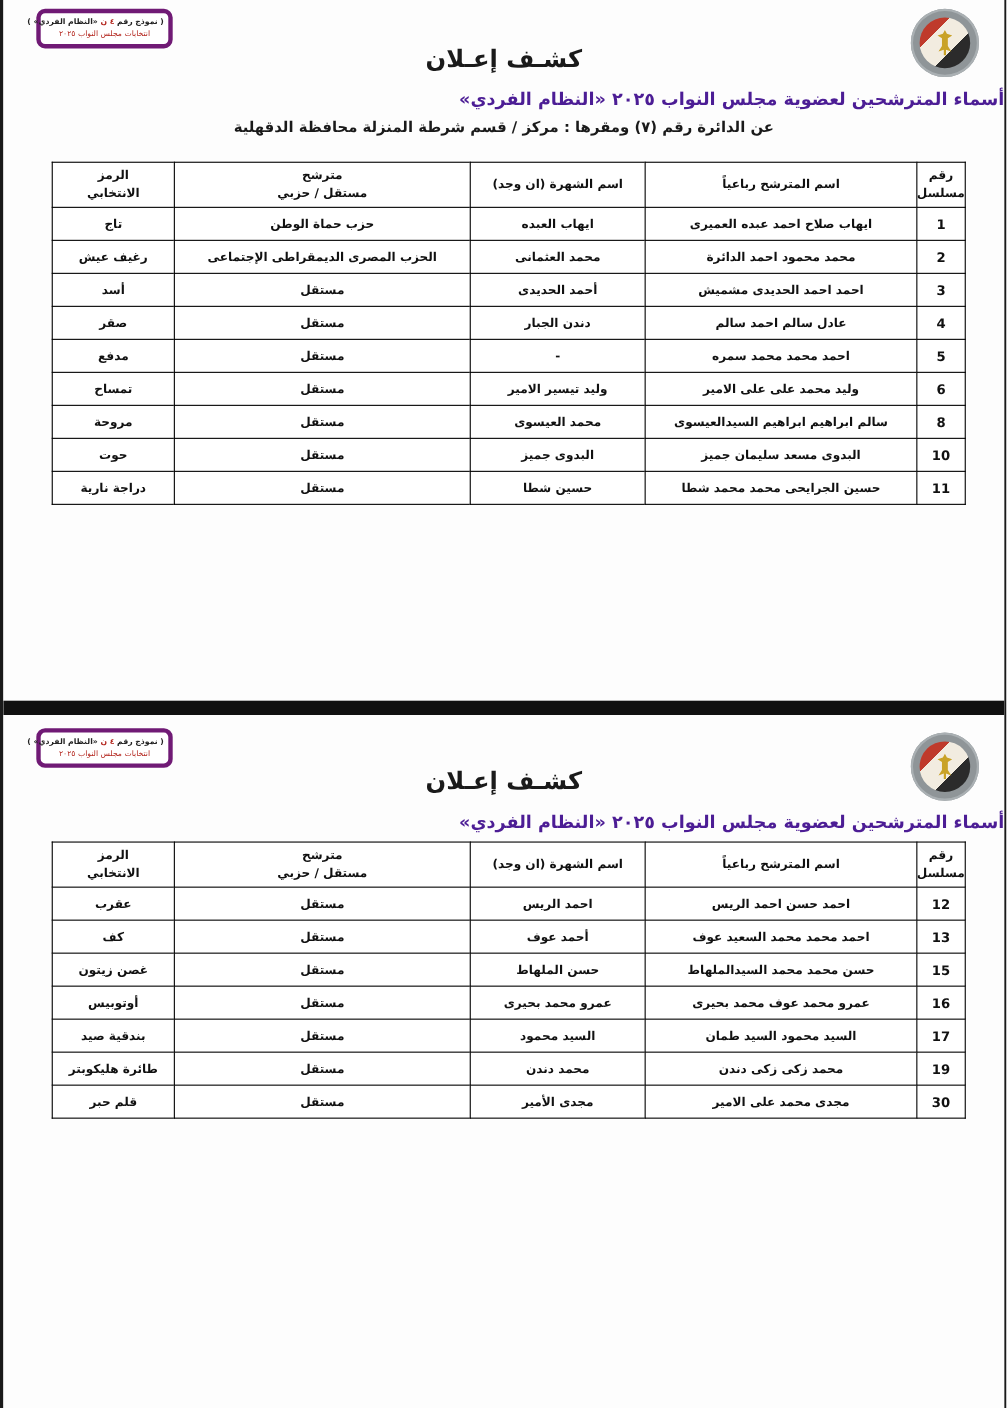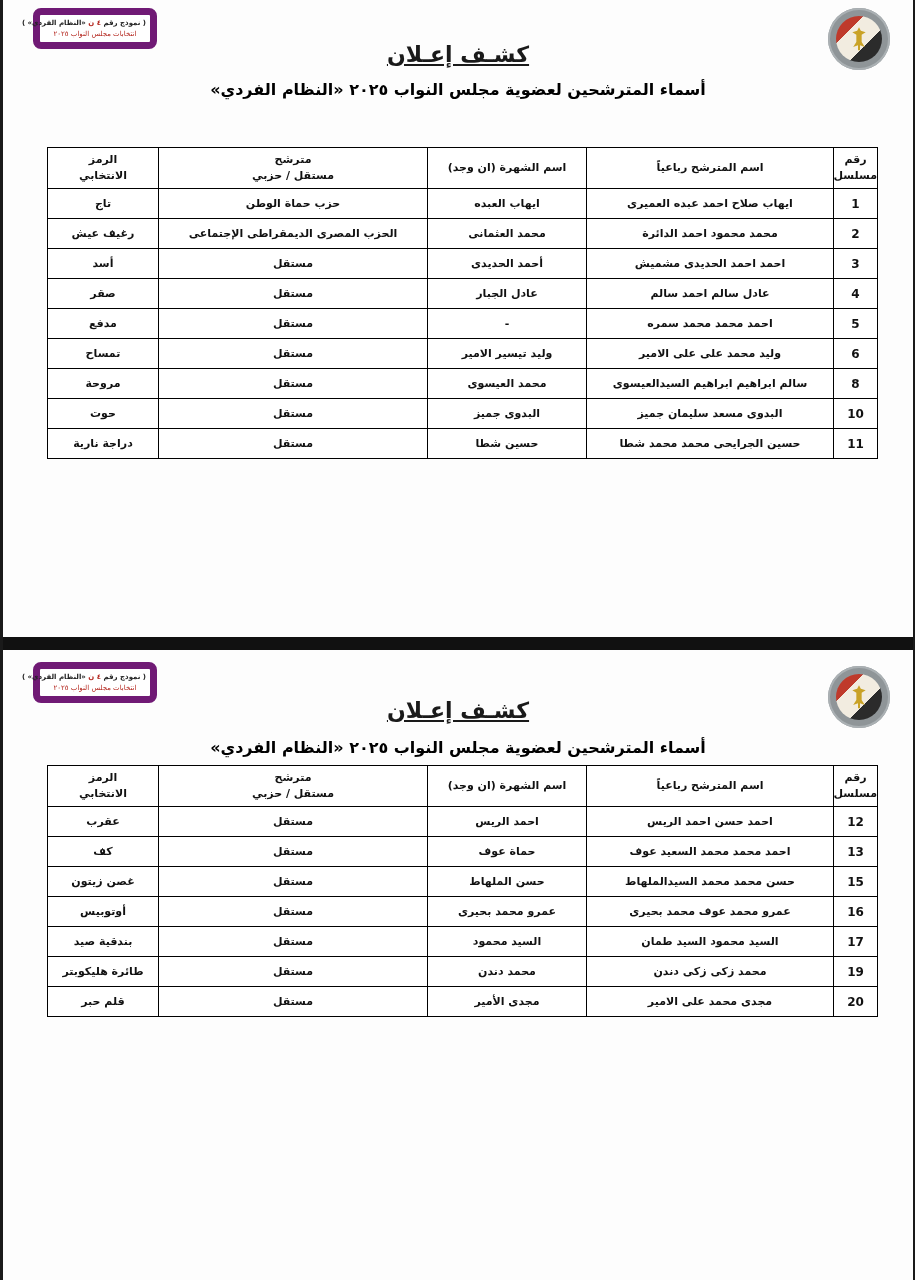--- a/index.html
+++ b/index.html
@@ -11,21 +11,21 @@
     overflow:hidden;
   }
   .page { position:absolute; left:0; width:100%; background:#fdfdfd; }
   #page1 { top:0; height:637px; }
   #page2 { top:650px; height:630px; }
   .page-divider { position:absolute; top:637px; left:0; width:100%; height:13px; background:#111; }
 
   
   .stamp {
     position:absolute; left:30px; width:124px; min-height:36px;
-    border:7px solid #701a75; border-radius:8px; padding:3px 4px;
+    border:4px solid #701a75; border-radius:8px; padding:3px 4px;
     text-align:center; direction:rtl; background:#fff;
   }
   #page1 .stamp { top:8px; }
   #page2 .stamp { top:12px; }
   .stamp .l1 { font-size:7px; font-weight:bold; color:#222; line-height:1.5; white-space:nowrap; }
   .stamp .l1 .red { color:#b3241c; }
   .stamp .l2 { font-size:7px; font-weight:normal; color:#b3241c; line-height:1.5; white-space:nowrap; }
 
   
   .emblem {
@@ -37,28 +37,28 @@
   #page2 .emblem { top:16px; }
   .emblem .inner {
     width:46px; height:46px; border-radius:50%; overflow:hidden; position:relative;
     background:linear-gradient(135deg,#bf3a2b 0%,#bf3a2b 30%,#f2ece0 30%,#f2ece0 64%,#2b2b2b 64%,#2b2b2b 100%);
     display:flex; align-items:center; justify-content:center;
   }
   .emblem svg { width:20px; height:30px; }
 
   .title {
     position:absolute; left:0; width:100%; text-align:center;
-    font-size:22px; font-weight:bold; color:#1a1a1a; letter-spacing:1px;text-decoration:underline;
+    font-size:22px; font-weight:bold; color:#1a1a1a; letter-spacing:1px;
   }
   #page1 .title { top:42px; }
   #page2 .title { top:48px; }
 
   .subtitle {
-    position:absolute; left:0; width:100%; text-align:center; direction:rtl;
-    font-size:16px; font-weight:bold; color:#000000;
+    position:absolute; left:0; width:100%; direction:rtl;
+    font-size:16px; font-weight:bold; color:#4c1d95;
   }
   #page1 .subtitle { top:80px; }
   #page2 .subtitle { top:88px; }
 
   .district {
     position:absolute; left:0; width:100%; text-align:center; direction:rtl;
     font-size:13.5px; font-weight:bold; color:#1a1a1a; top:108px;
   }
 
   .table-wrap { position:absolute; left:44px; width:830px; }
@@ -88,20 +88,21 @@
     <div class="emblem" title="الهيئة الوطنية للانتخابات">
       <div class="inner">
         <svg viewBox="0 0 24 32">
           <path d="M12 2 L14.2 6 L20 8 L15.2 11 L15.2 19.5 L19 25.5 L13.2 23.5 L13.2 29.5 L10.8 29.5 L10.8 23.5 L5 25.5 L8.8 19.5 L8.8 11 L4 8 L9.8 6 Z" fill="#c9a227"></path>
         </svg>
       </div>
     </div>
 
     <h1 class="title">كشـف إعـلان</h1>
     <h2 class="subtitle">أسماء المترشحين لعضوية مجلس النواب ٢٠٢٥ «النظام الفردي»</h2>
+    <div class="district">عن الدائرة رقم (٧)   ومقرها : مركز / قسم شرطة المنزلة   محافظة الدقهلية</div>
 
     <div class="table-wrap">
         <table class="ctable" dir="rtl">
           <colgroup>
             <col style="width: 44px;">
             <col style="width: 247px;">
             <col style="width: 159px;">
             <col style="width: 269px;">
             <col style="width: 111px;">
           </colgroup>
@@ -135,21 +136,21 @@
             <tr>
               <td class="col-serial">3</td>
               <td class="col-name">احمد احمد الحديدى مشميش</td>
               <td class="col-alias">أحمد الحديدى</td>
               <td class="col-affiliation">مستقل</td>
               <td class="col-symbol">أسد</td>
             </tr>
             <tr>
               <td class="col-serial">4</td>
               <td class="col-name">عادل سالم احمد سالم</td>
-              <td class="col-alias">عادل الجبار</td>
+              <td class="col-alias">دندن الجبار</td>
               <td class="col-affiliation">مستقل</td>
               <td class="col-symbol">صقر</td>
             </tr>
             <tr>
               <td class="col-serial">5</td>
               <td class="col-name">احمد محمد محمد سمره</td>
               <td class="col-alias">-</td>
               <td class="col-affiliation">مستقل</td>
               <td class="col-symbol">مدفع</td>
             </tr>
@@ -230,21 +231,21 @@
             <tr>
               <td class="col-serial">12</td>
               <td class="col-name">احمد حسن احمد الريس</td>
               <td class="col-alias">احمد الريس</td>
               <td class="col-affiliation">مستقل</td>
               <td class="col-symbol">عقرب</td>
             </tr>
             <tr>
               <td class="col-serial">13</td>
               <td class="col-name">احمد محمد محمد السعيد عوف</td>
-              <td class="col-alias">حماة عوف</td>
+              <td class="col-alias">أحمد عوف</td>
               <td class="col-affiliation">مستقل</td>
               <td class="col-symbol">كف</td>
             </tr>
             <tr>
               <td class="col-serial">15</td>
               <td class="col-name">حسن محمد محمد السيدالملهاط</td>
               <td class="col-alias">حسن الملهاط</td>
               <td class="col-affiliation">مستقل</td>
               <td class="col-symbol">غصن زيتون</td>
             </tr>
@@ -263,21 +264,21 @@
               <td class="col-symbol">بندقية صيد</td>
             </tr>
             <tr>
               <td class="col-serial">19</td>
               <td class="col-name">محمد زكى زكى دندن</td>
               <td class="col-alias">محمد دندن</td>
               <td class="col-affiliation">مستقل</td>
               <td class="col-symbol">طائرة هليكوبتر</td>
             </tr>
             <tr>
-              <td class="col-serial">20</td>
+              <td class="col-serial">30</td>
               <td class="col-name">مجدى محمد على الامير</td>
               <td class="col-alias">مجدى الأمير</td>
               <td class="col-affiliation">مستقل</td>
               <td class="col-symbol">قلم حبر</td>
             </tr>
           </tbody>
         </table>
       </div>
   </section>
 

